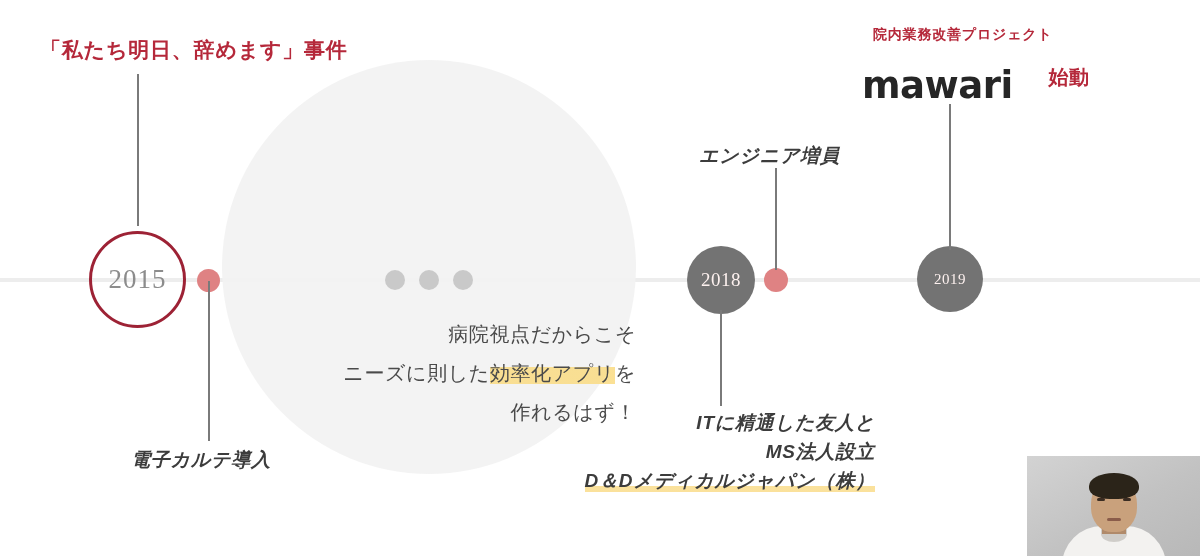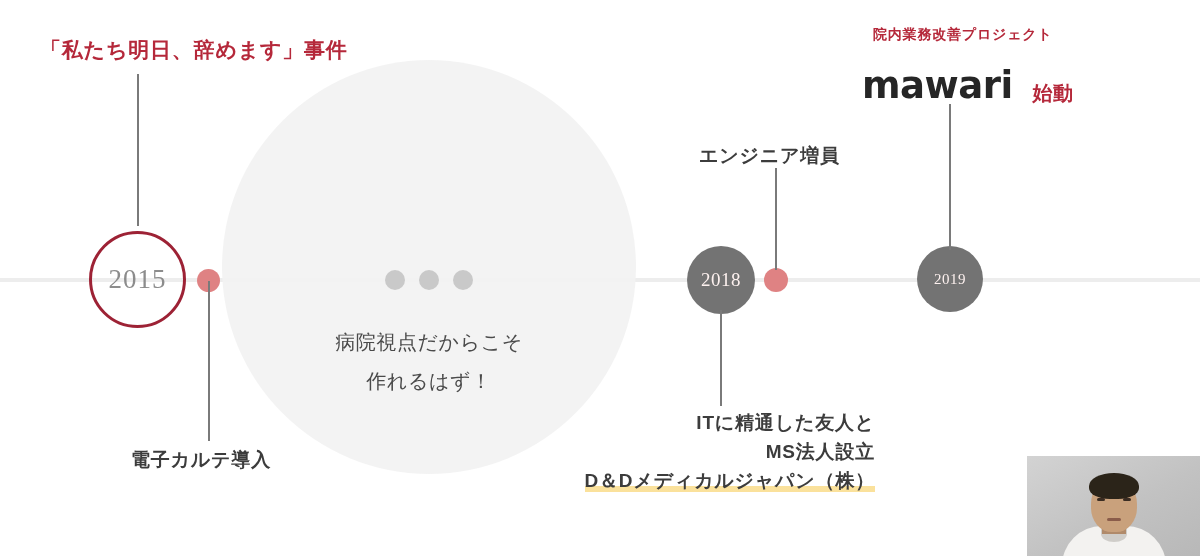--- a/index.html
+++ b/index.html
@@ -46,21 +46,21 @@
     width: 414px;
     left: 222px;
     text-align: center;
     color: #4a4a4a;
     font-size: 20px;
     line-height: 39px;
     letter-spacing: 0.6px;
     font-weight: 500;
   }
   .bubble-text.top { top: 124px; }
-  .bubble-text.bottom { top: 323px; }
+  .bubble-text.bottom { top: 315px; text-align: right; }
 
   .u-pink {
     background-image: linear-gradient(to top, #f3b8cd 0, #f3b8cd 6px, transparent 6px);
     padding-bottom: 1px;
   }
   .hl-yellow {
     background-image: linear-gradient(to top, rgba(250,219,130,0.85) 0, rgba(250,219,130,0.85) 17px, transparent 17px);
   }
   .u-yellow {
     background-image: linear-gradient(to top, rgba(250,222,145,0.9) 0, rgba(250,222,145,0.9) 6px, transparent 6px);
@@ -137,42 +137,43 @@
   .leader-2019-up   { left: 949px; top: 104px; height: 146px; }
 
   
   .label {
     position: absolute;
     color: #3c3c3c;
     font-size: 19px;
     font-weight: 700;
     letter-spacing: 0.8px;
     white-space: nowrap;
+    font-style: italic;
   }
   .label-red {
     position: absolute;
     color: #b5283a;
     font-weight: 700;
     white-space: nowrap;
     letter-spacing: 0.8px;
     margin-left: 36px;
   }
   .lbl-incident   { left: 4px;   top: 36px;  font-size: 21px; }
   .lbl-karte      { left: 131px; top: 447px; }
   .lbl-engineer   { left: 699px; top: 143px; }
   .lbl-ms         { left: 565px; top: 408px; width: 310px; text-align: right; line-height: 29px; }
   .lbl-project    { left: 837px; top: 26px;  font-size: 14px; }
 
   .mawari-row {
     position: absolute;
     left: 862px;
     top: 64px;
     display: flex;
-    align-items: flex-end;
-    gap: 12px;
+    align-items: flex-start;
+    gap: 28px;
   }
   .mawari-logo {
     color: #262626;
     font-size: 37px;
     font-weight: 700;
     letter-spacing: -0.5px;
     font-family: "DejaVu Sans", "Liberation Sans", sans-serif;
   }
   .mawari-sub {
     color: #b5283a;
@@ -260,20 +261,23 @@
 
   <div class="dots">
     <span></span>
     <span></span>
     <span></span>
   </div>
 
 
   <div class="bubble-text bottom">
     <div>病院視点だからこそ</div>
+    <div>
+      <span>ニーズに則した</span><span class="hl-yellow">効率化アプリ</span><span>を</span>
+    </div>
     <div>作れるはず！</div>
   </div>
 
   <div class="year-outline">2015</div>
   <div class="node-dot dot-2015"></div>
   <div class="leader leader-2015-up"></div>
   <div class="leader leader-2015-down"></div>
 
   <div class="year-fill year-2018">2018</div>
   <div class="leader leader-2018-down"></div>

